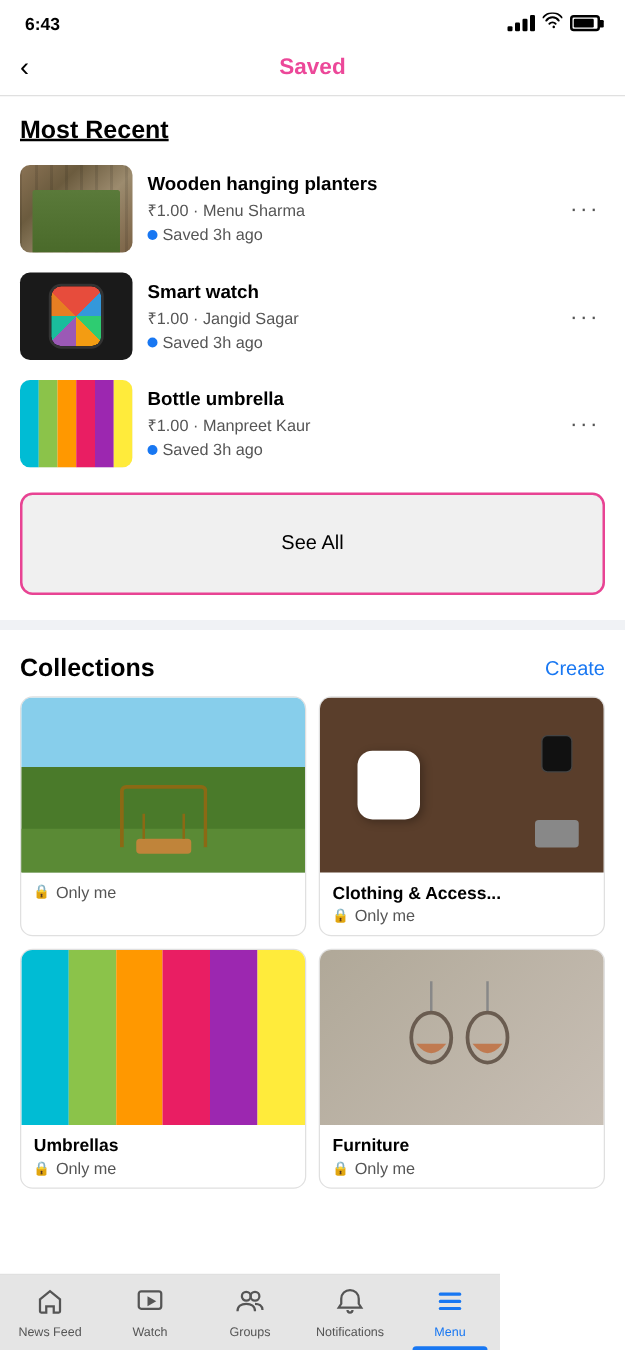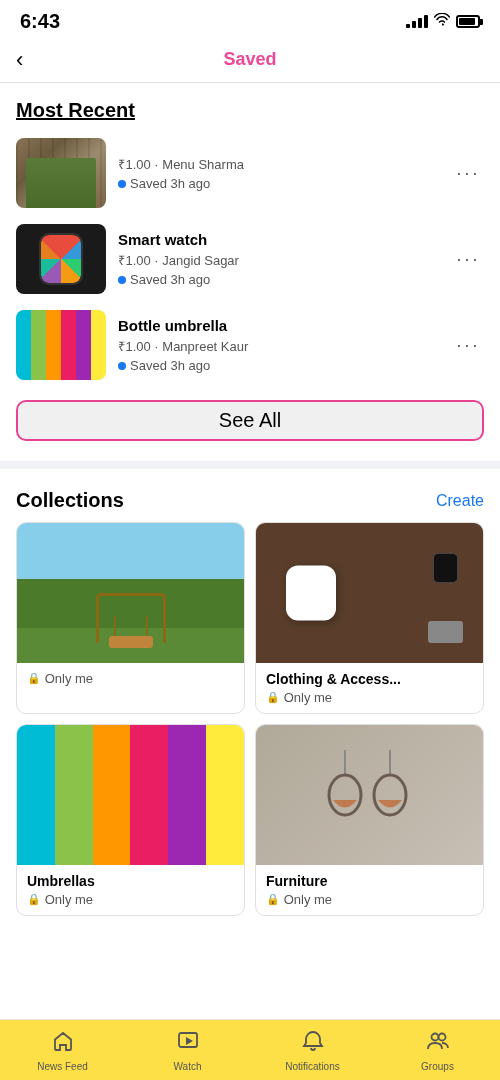--- a/index.html
+++ b/index.html
@@ -14,21 +14,21 @@
 
     
     .status-bar {
       display: flex;
       justify-content: space-between;
       align-items: center;
       padding: 10px 20px 6px;
       background: #fff;
     }
     .status-time {
-      font-size: 20px;
+      font-size: 14px;
       font-weight: 600;
       color: #000;
     }
     .status-icons {
       display: flex;
       align-items: center;
       gap: 6px;
     }
     .signal-bars { display: flex; align-items: flex-end; gap: 2px; }
     .signal-bar { width: 4px; background: #000; border-radius: 1px; }
@@ -202,26 +202,26 @@
       letter-spacing: 2px;
     }
 
     
     .see-all-container {
       padding: 12px 16px;
     }
     .see-all-btn {
       display: block;
       width: 100%;
-      padding: 7px;
+      padding: 30px;
       background: #f0f0f0;
       border: 2.5px solid #e84393;
       border-radius: 10px;
       text-align: center;
-      font-size: 20px;
+      font-size: 16px;
       font-weight: 500;
       color: #000;
       cursor: pointer;
     }
 
     
     .divider {
       height: 8px;
       background: #f0f2f5;
       margin: 8px 0;
@@ -384,22 +384,22 @@
       gap: 4px;
     }
     .lock-icon {
       font-size: 11px;
     }
 
     
     .bottom-nav {
       position: fixed;
       bottom: 0;
-      width: 500px;
-      background: #fde047;
+      width: 400px;
+      background: #e5e5e5;
       border-top: 1px solid #e0e0e0;
       display: flex;
       align-items: stretch;
       padding: 0;
     }
     .nav-item {
       flex: 1;
       display: flex;
       flex-direction: column;
       align-items: center;
@@ -472,20 +472,21 @@
 </div>
 
 <div class="page-wrapper">
 
   <div>
     <div class="section-header">Most Recent</div>
 
     <div class="saved-item">
       <div class="saved-item-thumb thumb-planter"></div>
       <div class="saved-item-info">
+        <div class="saved-item-title">Wooden hanging planters</div>
         <div class="saved-item-price">
           <span>₹1.00</span> · <span>Menu Sharma</span>
         </div>
         <div class="saved-item-time">
           <span class="blue-dot"></span>
           <span>Saved 3h ago</span>
         </div>
       </div>
       <div class="more-btn">···</div>
     </div>
@@ -638,31 +639,42 @@
     <span class="nav-icon">
       <svg width="22" height="22" viewBox="0 0 22 22" fill="none">
         <rect x="2" y="3" width="18" height="14" rx="2" stroke="#555" stroke-width="1.8"></rect>
         <polygon points="9,7 16,11 9,15" fill="#555"></polygon>
       </svg>
     </span>
     <span class="nav-label">Watch</span>
   </div>
   <div class="nav-item">
     <span class="nav-icon">
-      <svg width="22" height="22" viewBox="0 0 22 22" fill="none">
-        <path d="M11 2a7 7 0 00-7 7v4l-2 3h18l-2-3V9a7 7 0 00-7-7z" stroke="#555" stroke-width="1.8" fill="none"></path>
-        <path d="M9 18a2 2 0 004 0" stroke="#555" stroke-width="1.8" fill="none"></path>
-      </svg>
-    </span>
-    <span class="nav-label">Notifications</span>
-  </div>
-  <div class="nav-item">
-    <span class="nav-icon">
       <svg width="24" height="22" viewBox="0 0 24 22" fill="none">
         <circle cx="9" cy="7" r="3.5" stroke="#555" stroke-width="1.8"></circle>
         <circle cx="16" cy="7" r="3.5" stroke="#555" stroke-width="1.8"></circle>
         <path d="M2 19c0-4 3-6 7-6s7 2 7 6" stroke="#555" stroke-width="1.8" fill="none"></path>
         <path d="M16 13c3 0 6 1.5 6 5" stroke="#555" stroke-width="1.8" fill="none"></path>
       </svg>
     </span>
     <span class="nav-label">Groups</span>
   </div>
+  <div class="nav-item">
+    <span class="nav-icon">
+      <svg width="22" height="22" viewBox="0 0 22 22" fill="none">
+        <path d="M11 2a7 7 0 00-7 7v4l-2 3h18l-2-3V9a7 7 0 00-7-7z" stroke="#555" stroke-width="1.8" fill="none"></path>
+        <path d="M9 18a2 2 0 004 0" stroke="#555" stroke-width="1.8" fill="none"></path>
+      </svg>
+    </span>
+    <span class="nav-label">Notifications</span>
+  </div>
+  <div class="nav-item nav-item-menu">
+    <span class="nav-icon active">
+      <svg width="22" height="22" viewBox="0 0 22 22" fill="none">
+        <rect x="2" y="4" width="18" height="2.5" rx="1.2" fill="#1877f2"></rect>
+        <rect x="2" y="9.8" width="18" height="2.5" rx="1.2" fill="#1877f2"></rect>
+        <rect x="2" y="15.5" width="18" height="2.5" rx="1.2" fill="#1877f2"></rect>
+      </svg>
+    </span>
+    <span class="nav-label active">Menu</span>
+    <div class="nav-indicator"></div>
+  </div>
 </div>
 
 </body></html>

